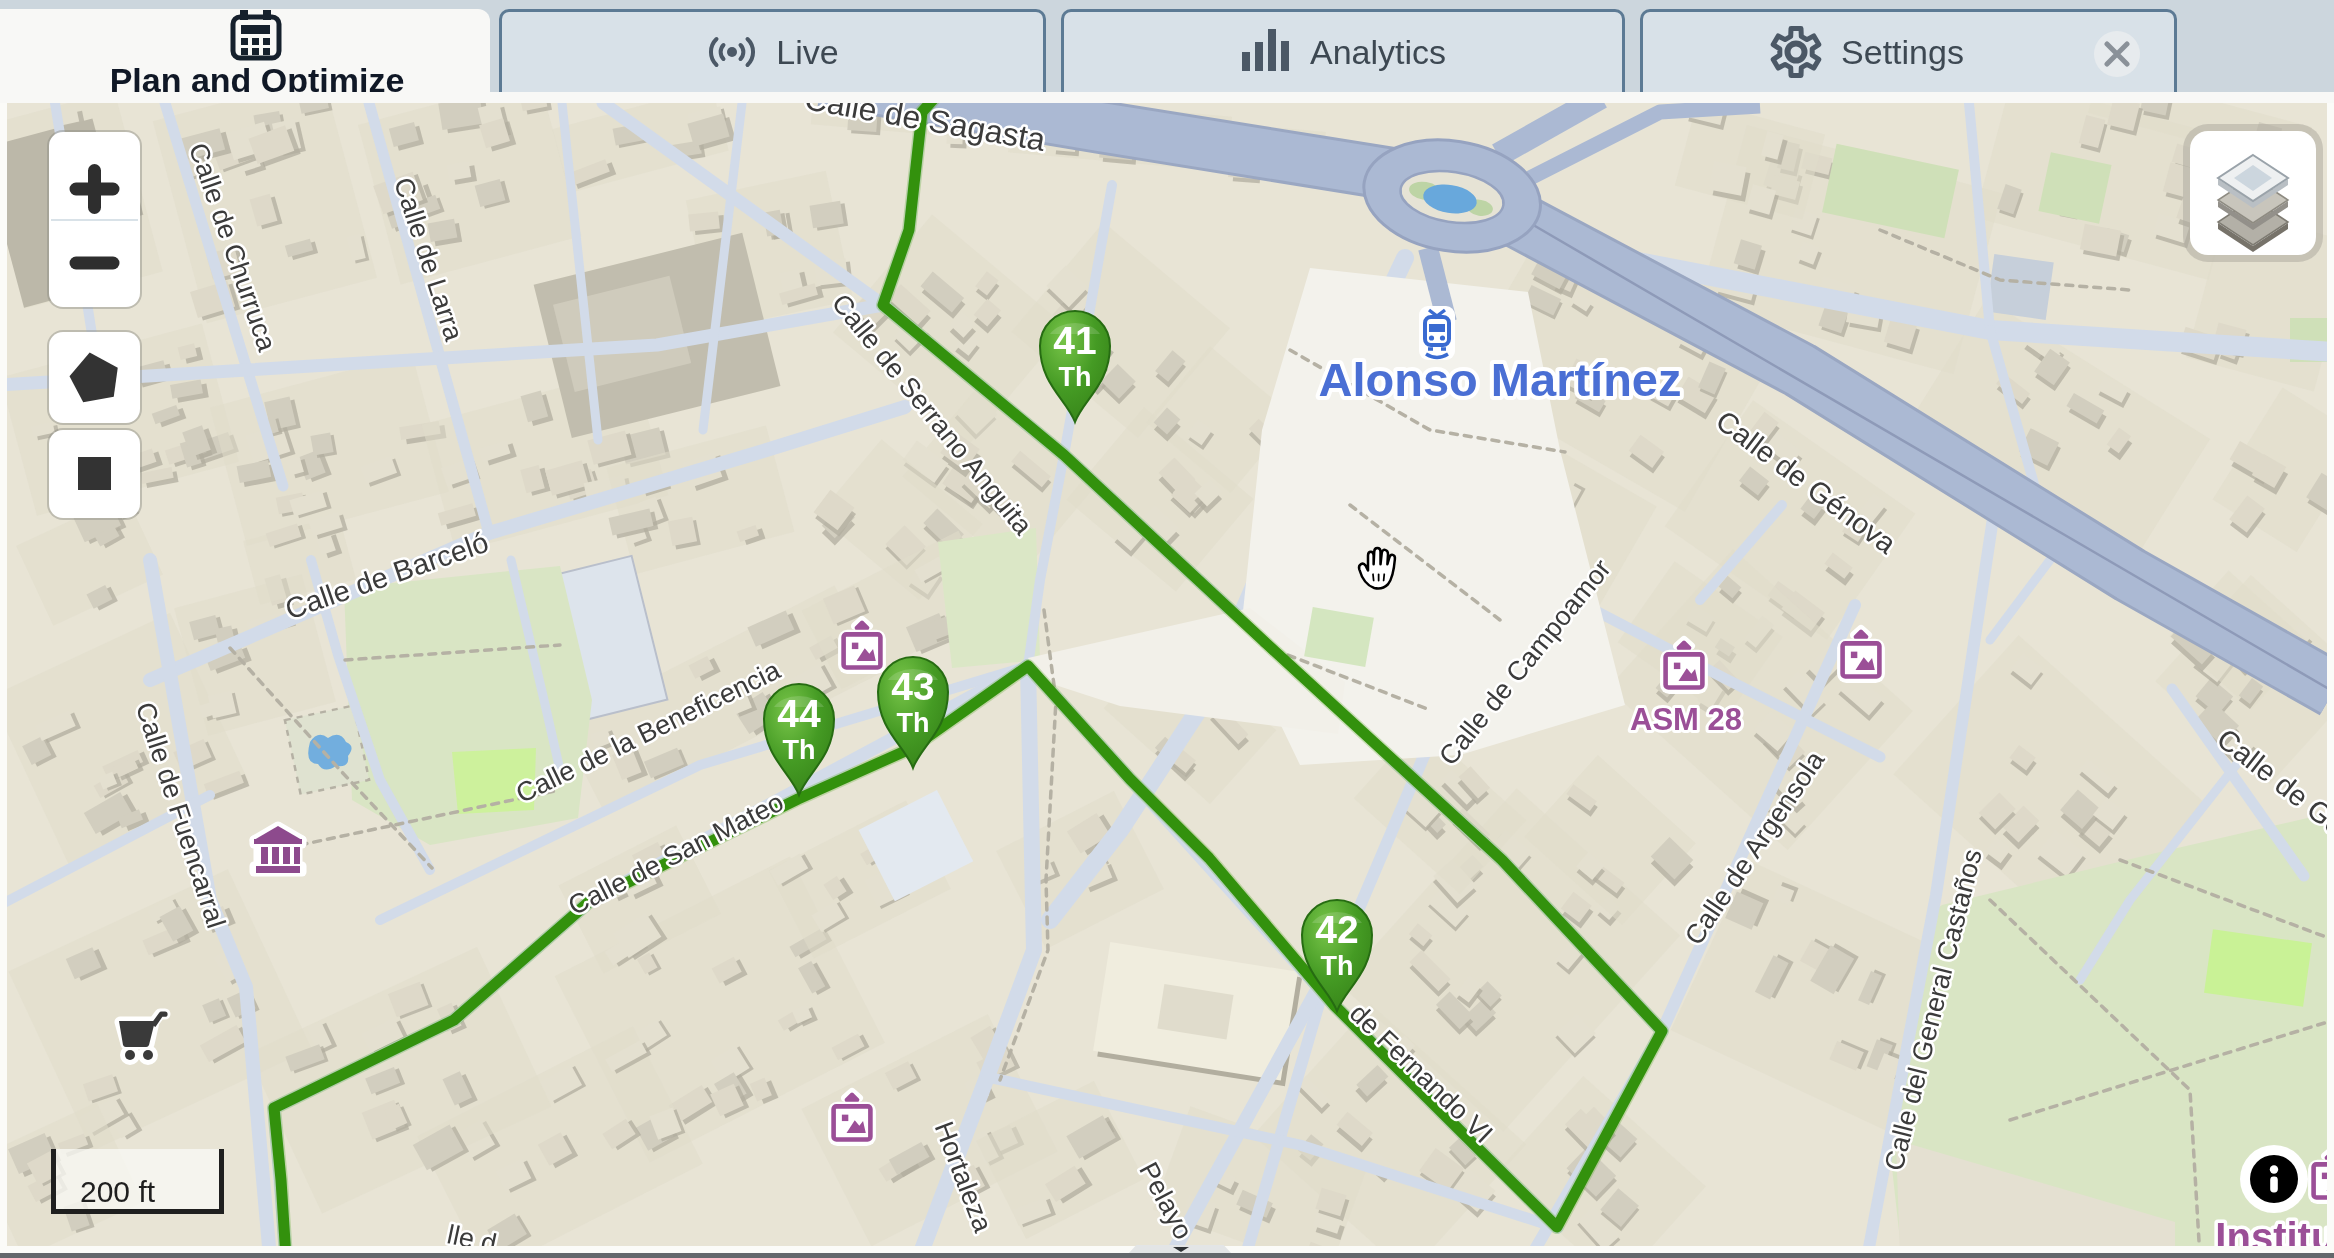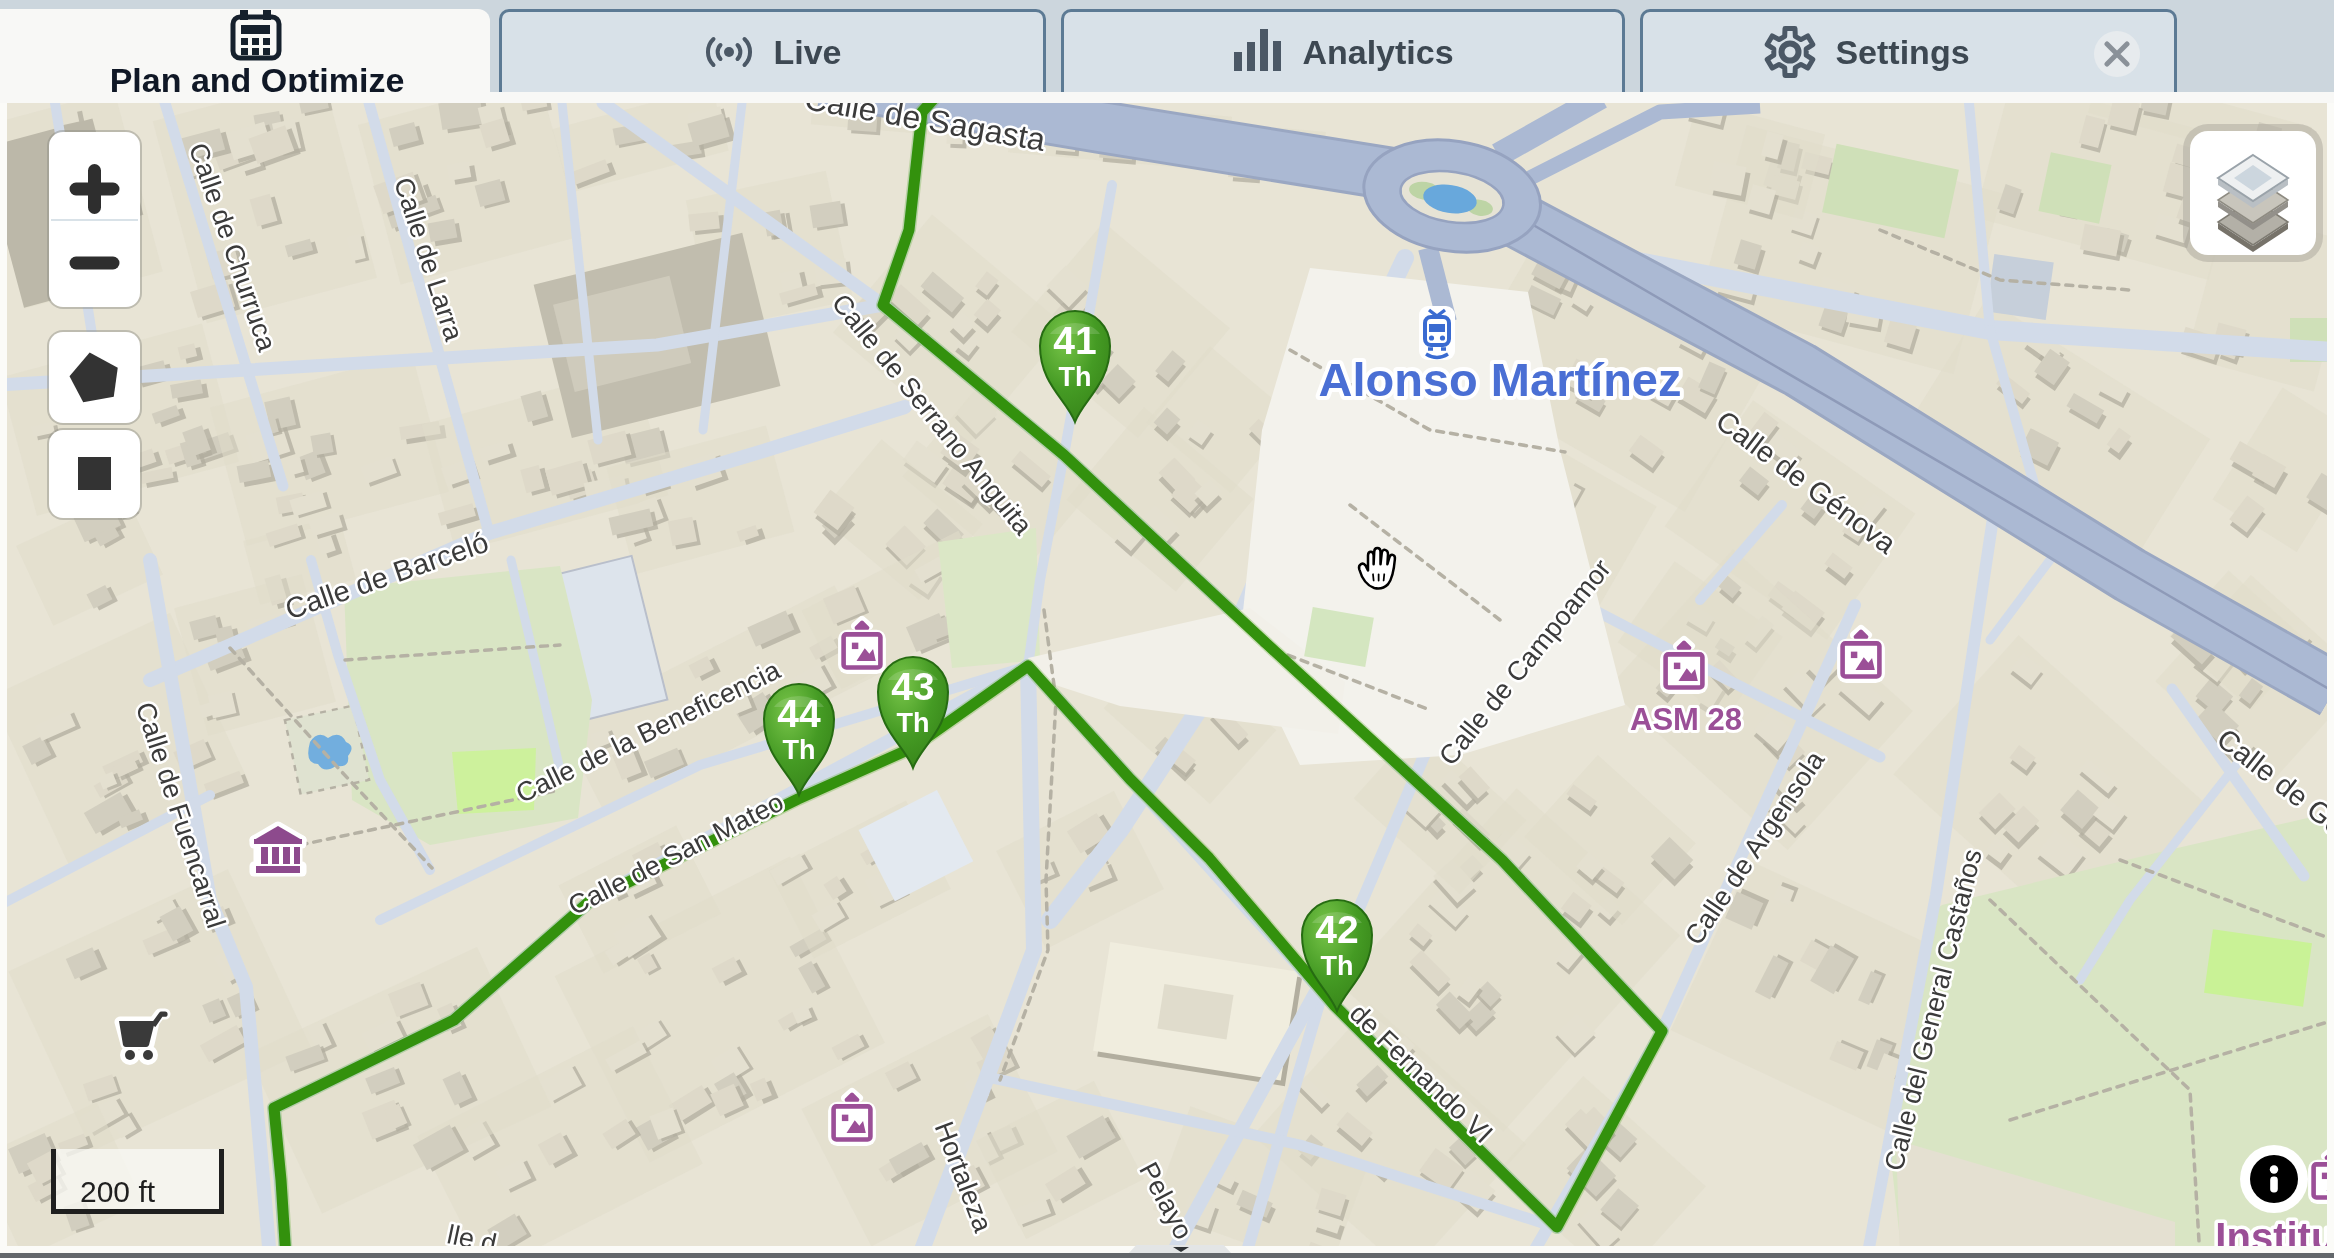--- a/index.html
+++ b/index.html
@@ -1,16 +1,16 @@
 <!DOCTYPE html>
 <html><head><meta charset="utf-8"><style>
 * { margin:0; padding:0; box-sizing:border-box; }
 html,body { width:2334px; height:1258px; overflow:hidden; background:#fbfbf8; font-family:"Liberation Sans", sans-serif; }
 #topstrip { position:absolute; left:0; top:0; width:2334px; height:92px; background:#ccd6dd; }
-.tab { position:absolute; top:9px; height:83px; border:3px solid #5c7a94; border-bottom:none; border-radius:10px 10px 0 0; background:#d8e1e8; display:flex; align-items:center; justify-content:center; gap:18px; color:#3d4852; font-size:34px; font-weight:bold; }
+.tab { position:absolute; top:9px; height:83px; border:3px solid #5c7a94; border-bottom:none; border-radius:10px 10px 0 0; background:#d8e1e8; display:flex; align-items:center; justify-content:center; gap:18px; color:#3d4852; font-size:34px; font-weight:normal; }
 #tab0 { position:absolute; left:0; top:9px; width:490px; height:94px; background:#f8f8f6; border-radius:0 12px 0 0; display:flex; align-items:center; color:#101826; font-size:34px; font-weight:bold;flex-direction:column; }
 #whitestrip { position:absolute; left:0; top:92px; width:2334px; height:11px; background:#f8f8f6; }
 #mapwrap { position:absolute; left:0; top:103px; width:2334px; height:1155px; }
 .ctl { position:absolute; background:#ffffff; border-radius:14px; box-shadow:0 0 0 2px rgba(140,140,130,0.45); }
 #bottombar { position:absolute; left:0; top:1246px; width:2334px; height:8px; background:#fbfbf8; }
 #scrollbar { position:absolute; left:0; top:1253px; width:2334px; height:5px; background:#63676b; }
 </style></head>
 <body>
 
 <div id="topstrip"></div>

